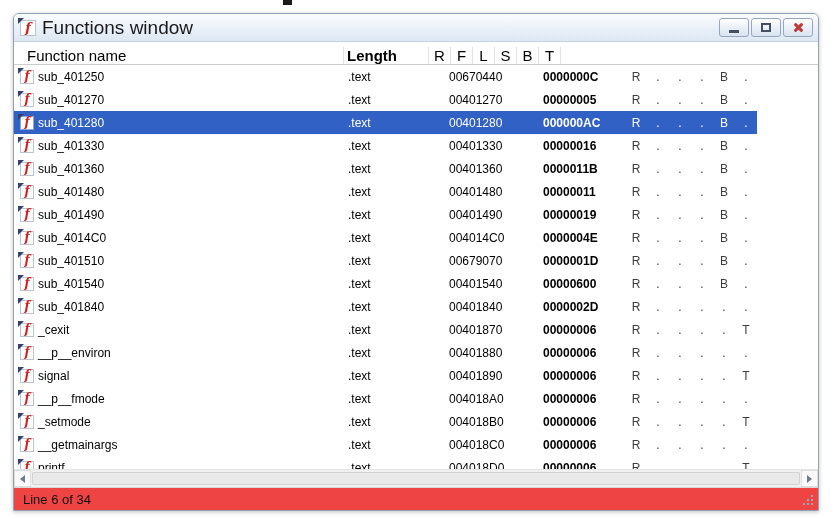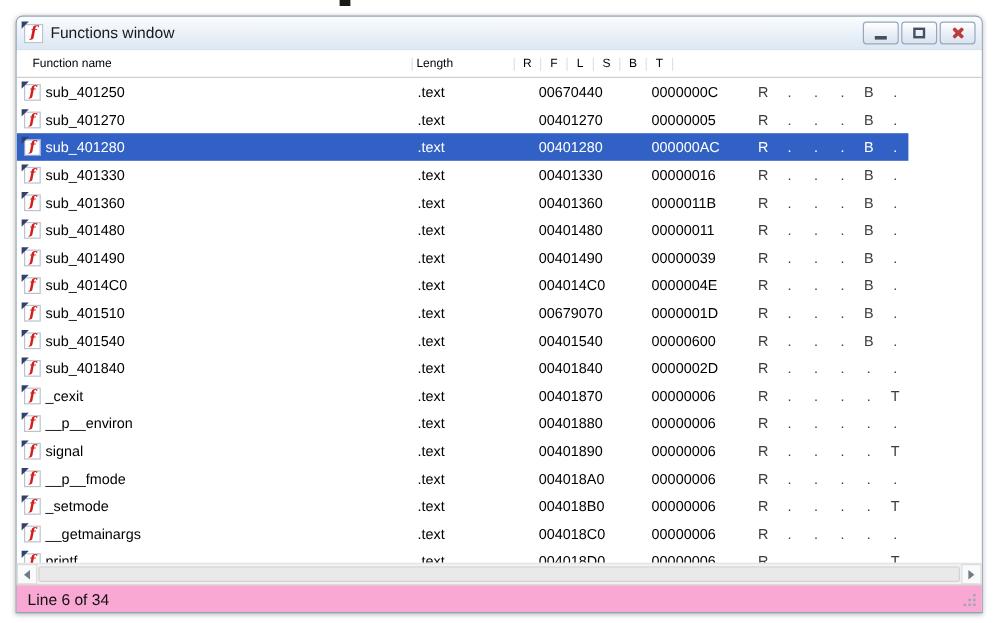--- a/index.html
+++ b/index.html
@@ -7,21 +7,21 @@
   .screen{position:relative;width:831px;height:519px;background:#ffffff;}
   .artifact{position:absolute;left:283px;top:0;width:9px;height:5px;background:#1a1a1a;}
 
   
   .window{position:absolute;left:13px;top:13px;width:806px;height:498px;box-sizing:border-box;
           border:1px solid #8fa3b8;border-radius:6px 6px 0 0;background:#fff;
           box-shadow:0 1px 4px rgba(0,0,0,.25);display:flex;flex-direction:column;}
   .titlebar{height:27px;flex:none;display:flex;align-items:center;padding:0 5px 0 6px;
             background:linear-gradient(#fbfdfe,#e9f0f8 55%,#dde8f3);
             border-radius:5px 5px 0 0;border-bottom:1px solid #c3d3e4;}
-  .title{font-size:13px;color:#1a1a1a;margin-left:6px;}
+  .title{font-size:19px;color:#1a1a1a;margin-left:6px;}
   .controls{margin-left:auto;display:flex;gap:2px;align-items:center;}
   .ctrl{width:30px;height:19px;box-sizing:border-box;border:1px solid #96a7bc;border-radius:3px;
         background:linear-gradient(#ffffff,#eaf0f7 50%,#d9e3ef);
         display:flex;align-items:center;justify-content:center;cursor:default;}
   .glyph-min{width:10px;height:3px;background:#44505f;margin-top:7px;}
   .glyph-max{width:10px;height:9px;border:2px solid #44505f;box-sizing:border-box;background:transparent;}
   .glyph-close{position:relative;width:11px;height:11px;}
   .glyph-close::before,.glyph-close::after{content:"";position:absolute;left:4px;top:0;width:3px;height:11px;
         background:#bf3a3a;border-radius:1px;}
   .glyph-close::before{transform:rotate(45deg);}
@@ -31,29 +31,29 @@
   .ficon{position:relative;width:14px;height:14px;box-sizing:border-box;background:#fefefe;
          border:1px solid #b9c4cf;display:inline-flex;align-items:center;justify-content:center;flex:none;}
   .ficon-f{font-family:"DejaVu Serif",serif;font-style:italic;font-weight:bold;color:#d41d1d;
            font-size:12px;line-height:1;margin-top:-1px;}
   .ficon-arrow{position:absolute;left:-3px;top:-3px;width:0;height:0;
            border-top:6px solid #32406b;border-right:6px solid transparent;}
   .title-ficon{width:16px;height:16px;}
   .title-ficon .ficon-f{font-size:13px;}
 
   
-  .header{height:22px;flex:none;display:flex;align-items:center;background:#fff;
-          border-bottom:1px solid #cdcdcd;font-size:10px;color:#000;}
+  .header{height:22px;flex:none;display:flex;align-items:flex-end;background:#fff;
+          border-bottom:1px solid #cdcdcd;font-size:15px;color:#000;}
   .th{display:flex;align-items:center;box-sizing:border-box;border-right:1px solid #e2e2e2;}
   .th-fill{flex:1;border-right:none;}
   .c-name{width:330px;box-sizing:border-box;}
   .header .c-name{padding-left:13px;}
   .c-seg{width:102px;box-sizing:border-box;padding-left:4px;}
   .c-start{width:94px;box-sizing:border-box;padding-left:3px;}
-  .c-len{width:85px;box-sizing:border-box;padding-left:3px;}
+  .c-len{width:85px;box-sizing:border-box;padding-left:3px;font-weight:bold;}
   .c-flag{width:22px;box-sizing:border-box;display:flex;align-items:center;justify-content:center;text-align:center;}
 
   .rows{flex:1;overflow:hidden;background:#fff;}
   .row{height:23px;width:743px;display:flex;align-items:center;font-size:12px;color:#000;}
   .row .c-name{display:flex;align-items:center;gap:4px;padding-left:6px;}
   .row .c-seg,.row .c-start,.row .c-len{display:flex;align-items:center;}
   .row .c-flag{color:#3c3c3c;}
   .row.selected{background:#3161c4;color:#fff;}
   .row.selected .c-flag{color:#fff;}
   .row.selected .ficon{border-color:#8fa5d6;}
@@ -64,21 +64,21 @@
   .sbtn{width:17px;flex:none;display:flex;align-items:center;justify-content:center;
         background:#fafafa;border:1px solid #dcdcdc;box-sizing:border-box;}
   .strack{flex:1;position:relative;padding:2px 1px;box-sizing:border-box;}
   .sthumb{height:100%;width:100%;background:#e9e9e9;border:1px solid #d2d2d2;border-radius:2px;box-sizing:border-box;}
   .arr{width:0;height:0;}
   .arr-left{border-top:4px solid transparent;border-bottom:4px solid transparent;border-right:5px solid #6f7b8a;}
   .arr-right{border-top:4px solid transparent;border-bottom:4px solid transparent;border-left:5px solid #6f7b8a;}
 
   
   .statusbar{height:22px;flex:none;position:relative;display:flex;align-items:center;
-             border-top:1px solid #d9d9d9;background:#f9a8d4;padding-left:9px;font-size:13px;color:#111;}
+             border-top:1px solid #d9d9d9;background:#ef4444;padding-left:9px;font-size:13px;color:#111;}
   .grip{position:absolute;right:5px;bottom:5px;width:2px;height:2px;background:#9aa6b2;
         box-shadow:-4px 0 0 #9aa6b2,-8px 0 0 #9aa6b2,0 -4px 0 #9aa6b2,-4px -4px 0 #9aa6b2,0 -8px 0 #9aa6b2;}
 </style>
 </head>
 <body>
 
 <div class="screen">
   <div class="artifact"></div>
 
   <div class="window">
@@ -226,21 +226,21 @@
         <div class="row">
         <span class="c-name">
           <span class="ficon">
             <span class="ficon-arrow"></span>
             <span class="ficon-f">f</span>
           </span>
           <span class="rowlabel">sub_401490</span>
         </span>
         <span class="c-seg">.text</span>
         <span class="c-start">00401490</span>
-        <span class="c-len">00000039</span>
+        <span class="c-len">00000019</span>
         <span class="c-flag">R</span>
         <span class="c-flag">.</span>
         <span class="c-flag">.</span>
         <span class="c-flag">.</span>
         <span class="c-flag">B</span>
         <span class="c-flag">.</span>
       </div>
         <div class="row">
         <span class="c-name">
           <span class="ficon">

